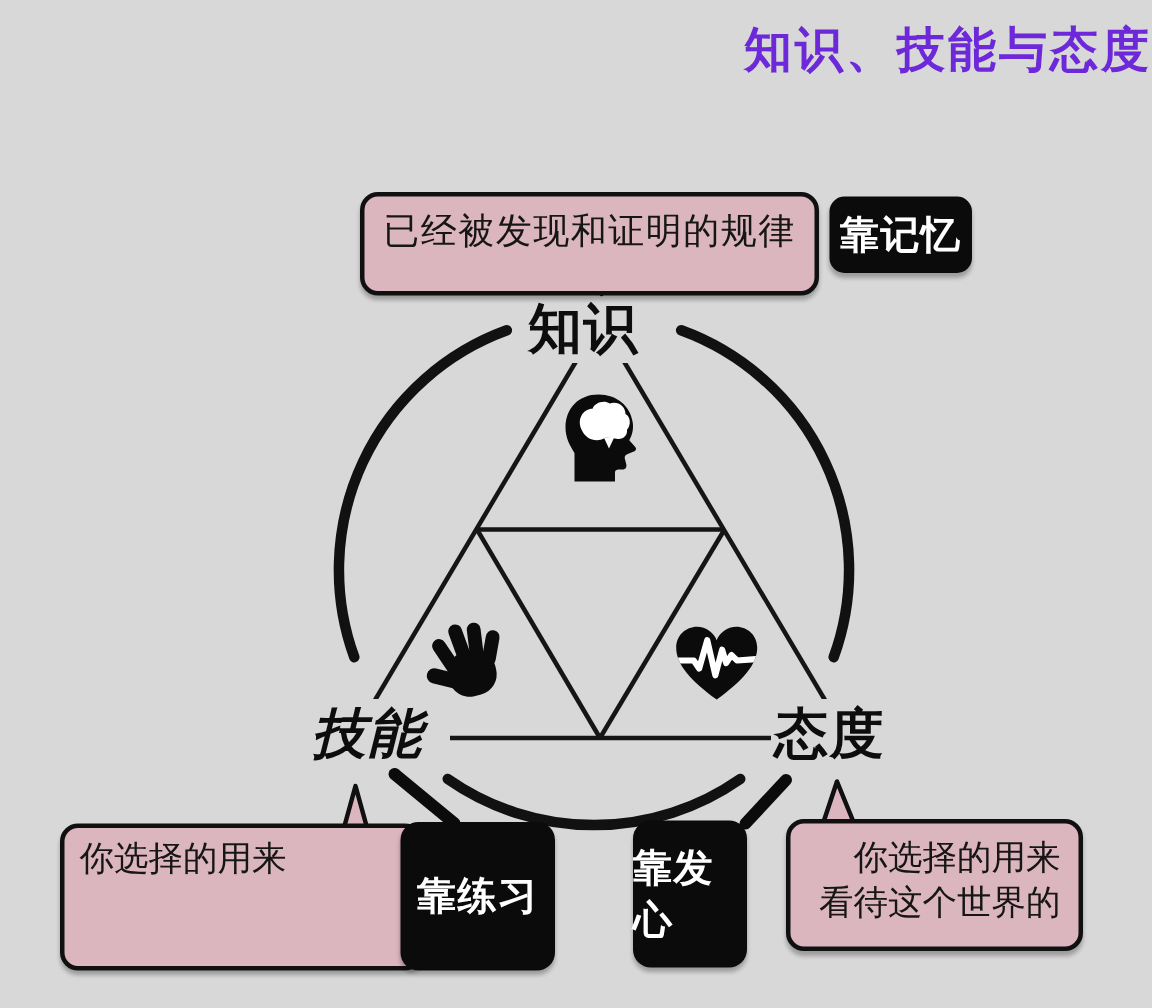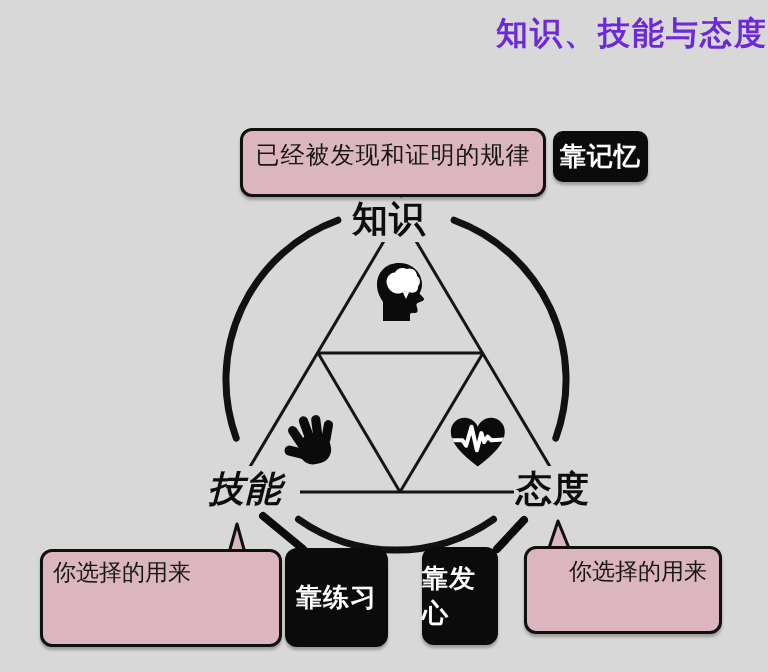--- a/index.html
+++ b/index.html
@@ -39,21 +39,21 @@
     left:524px;top:546px;width:198px;height:88px;
     font-size:23px;line-height:1.3;padding:8px 12px;text-align:right;
   }
   .method-box{
     background:#0b0b0b;color:#ffffff;border-radius:12px;
     display:flex;align-items:center;justify-content:center;
     font-weight:bold;font-size:26px;letter-spacing:1px;
     box-shadow:0 3px 3px rgba(0,0,0,0.28);
   }
   #method-knowledge{left:553px;top:131px;width:95px;height:51px;border-radius:10px;}
-  #method-skill{left:285px;top:548px;width:103px;height:99px;}
+  #method-skill{left:267px;top:548px;width:103px;height:99px;}
   #method-attitude{left:422px;top:547px;width:76px;height:98px;}
 </style>
 </head>
 <body>
 
 <svg id="diagram-svg" class="abs" viewBox="0 0 768 672">
 
   <g stroke="#111111" stroke-width="7" fill="none" stroke-linecap="round">
     <path d="M337.9,220.2 A170,170 0 0 0 236.2,438.1"></path>
     <path d="M298.5,519.3 A170,170 0 0 0 493.5,519.3"></path>
@@ -131,13 +131,14 @@
 <div id="method-knowledge" class="abs method-box">靠记忆</div>
 
 <div id="callout-skill" class="abs pink-box">
   <div>你选择的用来</div>
 </div>
 <div id="method-skill" class="abs method-box">靠练习</div>
 
 <div id="method-attitude" class="abs method-box">靠发心</div>
 <div id="callout-attitude" class="abs pink-box">
   <div>你选择的用来</div>
+  <div>看待这个世界的</div>
 </div>
 
 </body></html>

